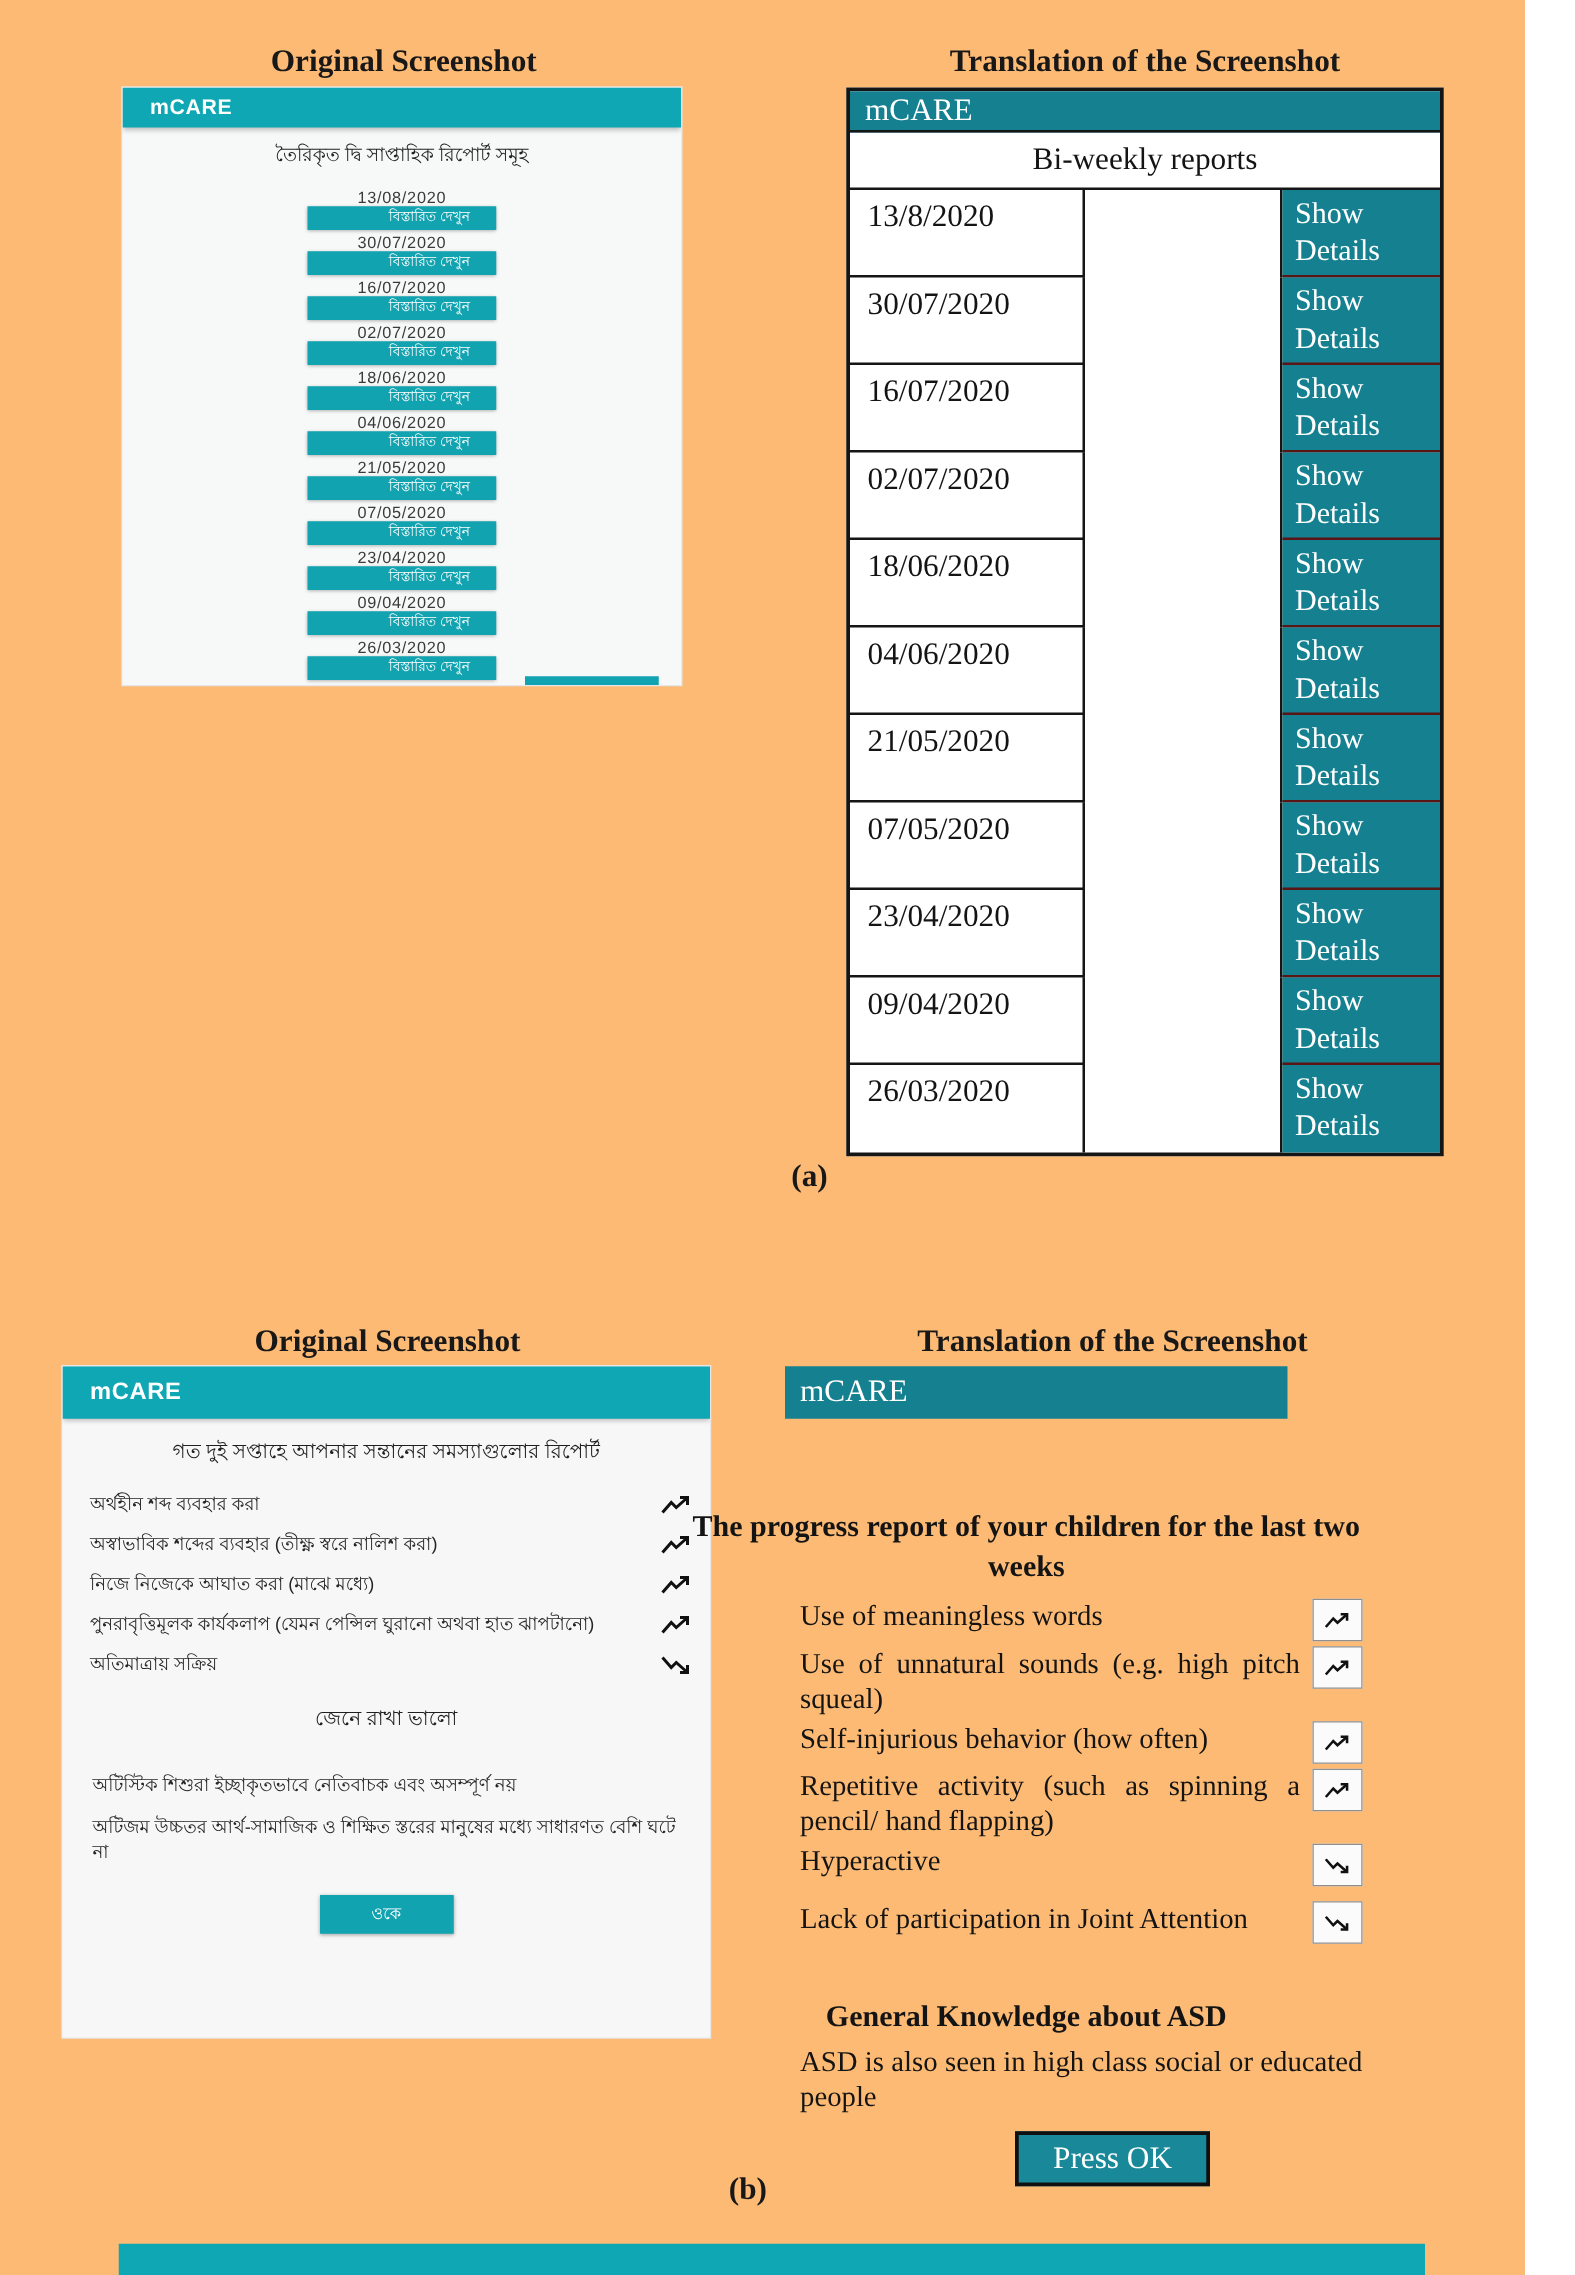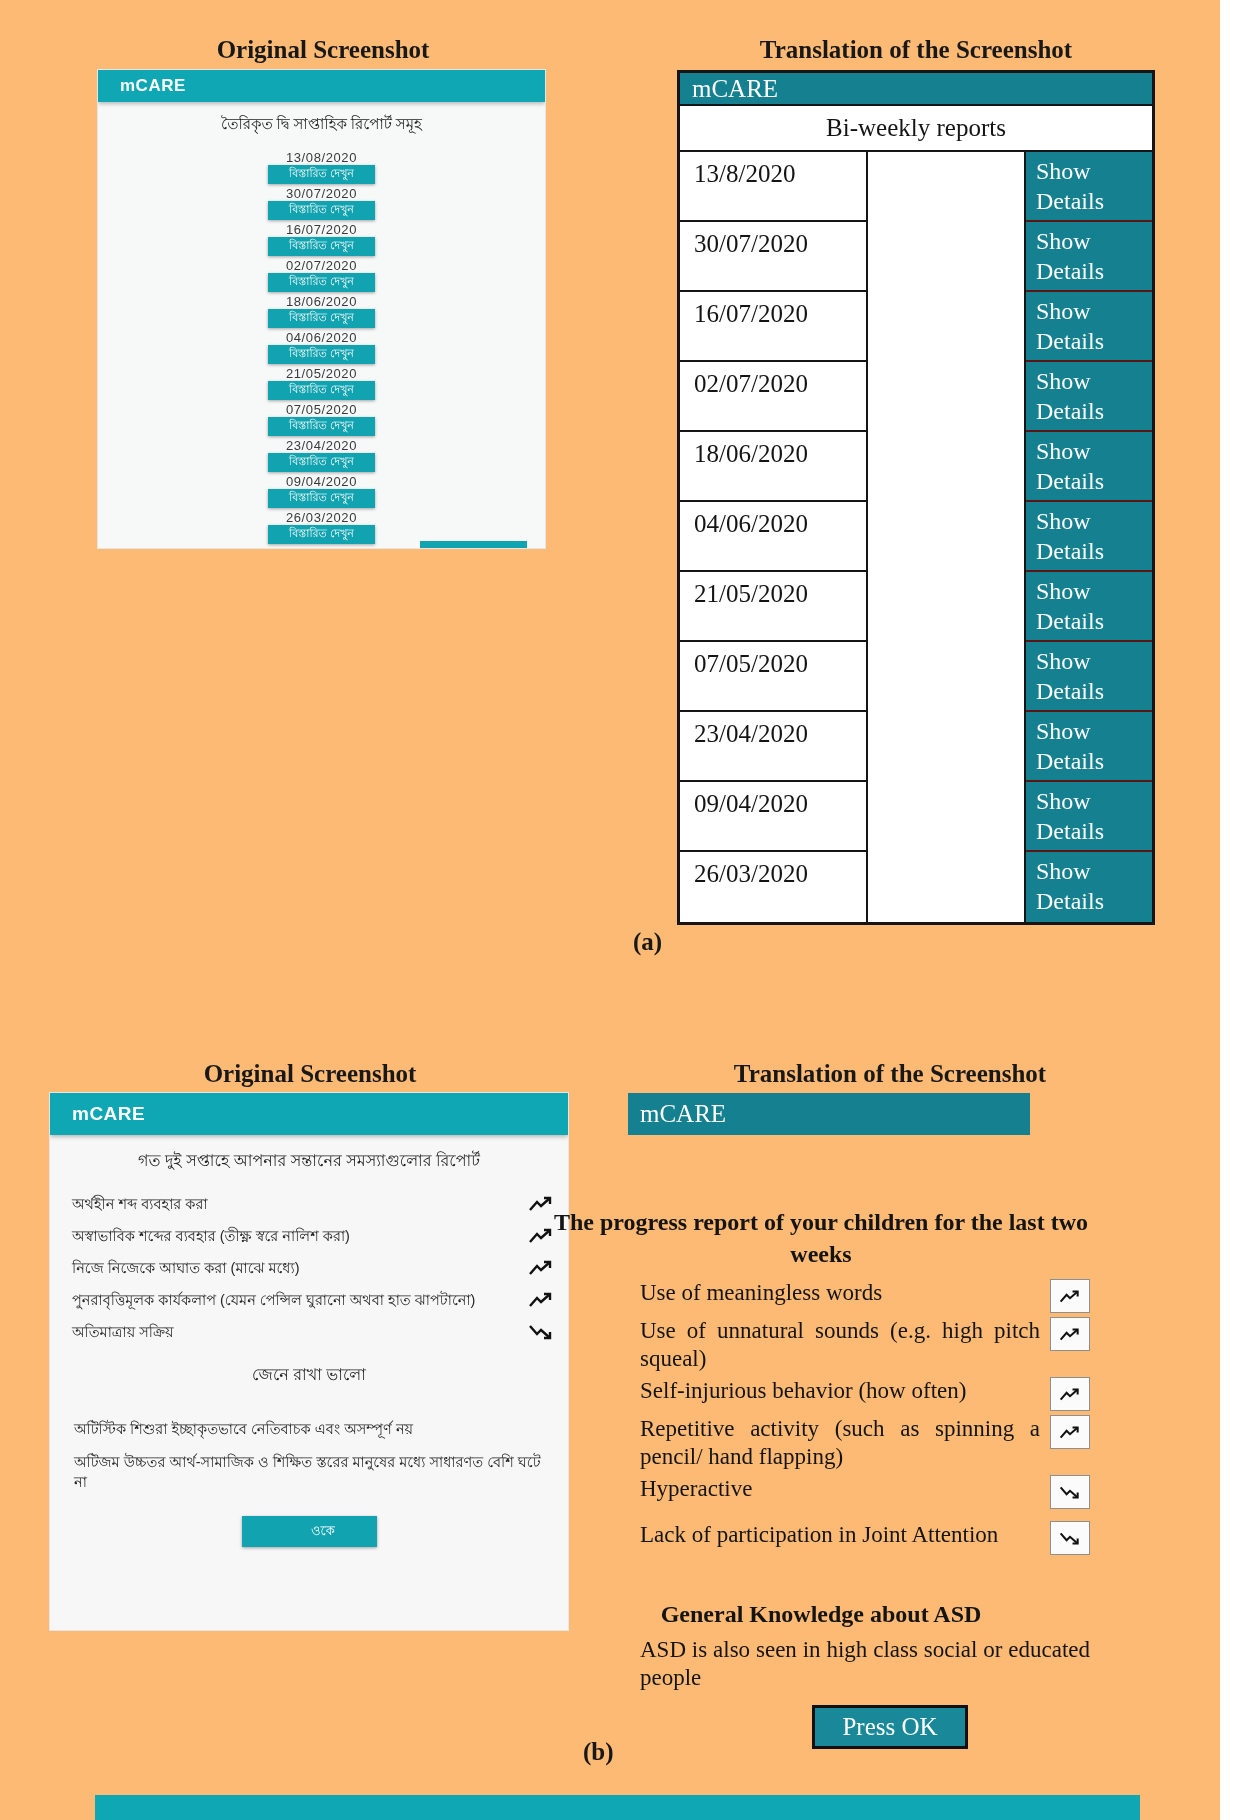--- a/index.html
+++ b/index.html
@@ -18,28 +18,28 @@
 
   
   .app-panel{position:absolute;background:#f7f8f8;box-shadow:0 0 0 1px #e6e6e6;overflow:hidden;}
   .appbar{background:#0ea7b3;color:#fff;font-family:"Liberation Sans",sans-serif;font-weight:bold;
           display:flex;align-items:center;padding-left:22px;letter-spacing:.5px;
           box-shadow:0 2px 4px rgba(0,0,0,.25);position:relative;z-index:2;}
 
   
   #app-a{left:98px;top:70px;width:447px;height:478px;}
   #app-a .appbar{height:32px;font-size:17px;}
-  .app-a-title{margin-top:10px;text-align:center;font-family:Liberation Serif, serif;
+  .app-a-title{margin-top:10px;text-align:center;font-family:Liberation Sans, sans-serif;
                font-size:15px;color:#222;}
   .app-a-list{padding:13px 18px 0 18px;}
   .arow{display:flex;align-items:center;justify-content:space-between;height:30px;margin-bottom:6px;flex-direction:column;}
   .adate{font-family:"Liberation Sans",sans-serif;font-size:13px;color:#3a3a3a;letter-spacing:.6px;}
   .abtn{width:107px;height:30px;background:#12a3b0;color:#fff;font-family:"Liberation Sans",sans-serif;
         font-size:11px;display:flex;align-items:center;justify-content:center;
-        box-shadow:0 1px 3px rgba(0,0,0,.35);}
+        box-shadow:0 1px 3px rgba(0,0,0,.35);padding-left:44px;}
   .abtn-partial{position:absolute;right:18px;bottom:0;width:107px;height:7px;background:#12a3b0;}
 
   
   #table-a{position:absolute;left:677px;top:70px;width:478px;border:3px solid #151515;
            background:#fff;box-sizing:border-box;}
   .ttable-appbar{height:31px;background:#15808f;color:#fff;font-size:25px;
                  display:flex;align-items:center;padding-left:12px;border-bottom:2px solid #151515;}
   .ttable-title{height:44px;font-size:25px;display:flex;align-items:center;justify-content:center;
                 border-bottom:2px solid #151515;color:#141414;}
   .trow{display:flex;height:70px;}
@@ -65,21 +65,21 @@
   .trend-icon svg{display:none;width:100%;height:100%;}
   .trend-icon.trend-up svg.up{display:block;}
   .trend-icon.trend-down svg.down{display:block;}
   .b-info-head{margin-top:20px;text-align:center;font-family:"Liberation Sans",sans-serif;
                font-size:16px;color:#1f1f1f;}
   .b-info{margin:30px 24px 0 24px;font-family:"Liberation Sans",sans-serif;font-size:14.5px;
           line-height:20px;color:#262626;}
   .b-info + .b-info{margin-top:13px;}
   .b-ok{margin:24px auto 0 auto;width:107px;height:31px;background:#12a3b0;color:#fff;
         font-family:"Liberation Sans",sans-serif;font-size:13px;display:flex;align-items:center;
-        justify-content:center;box-shadow:0 1px 3px rgba(0,0,0,.35);padding-left:28px;}
+        justify-content:center;box-shadow:0 1px 3px rgba(0,0,0,.35);}
 
   
   #appbar-b-trans{position:absolute;left:628px;top:1093px;width:402px;height:42px;background:#15808f;
                   color:#fff;font-size:25px;display:flex;align-items:center;padding-left:12px;
                   box-sizing:border-box;}
   #trans-b{position:absolute;left:552px;top:1206px;width:538px;color:#141414;}
   .tb-title{font-weight:bold;font-size:24px;line-height:32px;text-align:center;}
   .tb-items{margin-top:9px;}
   .tb-item{display:flex;align-items:flex-start;margin-bottom:4px;padding-left:88px;}
   .tb-item:last-child{margin-top:12px;}

